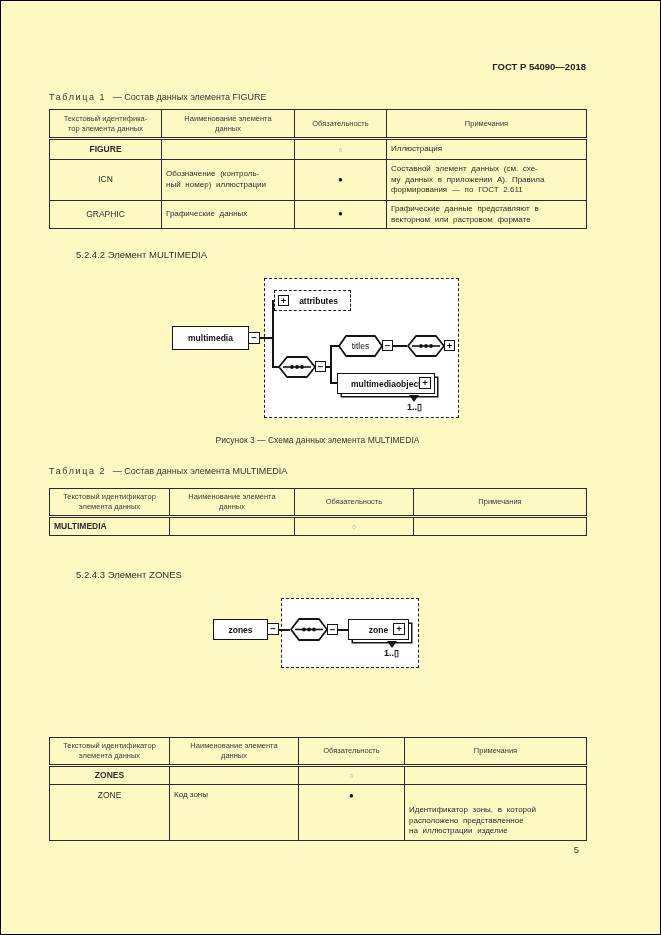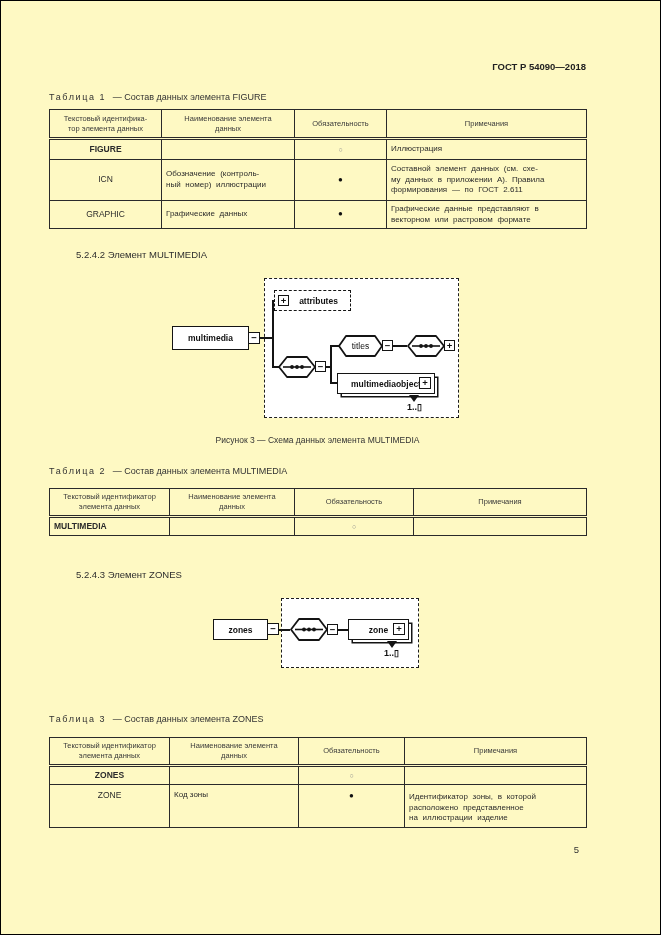--- a/index.html
+++ b/index.html
@@ -234,24 +234,20 @@
 
     <div class="node stack" style="left:347px; top:33px; width:61px; height:21px;">
       <span>zone</span>
       <div class="toggle" style="right:3px; top:3px; width:12px; height:12px;">+</div>
     </div>
     <div class="tri" style="left:386px; top:55px;"></div>
     <div class="occ" style="left:383px; top:62px;">1..▯</div>
   </div>
 
 
-  <div class="abs tbl-title" style="top:713px;">
-    <span class="lbl">Таблица 3</span>
-    <span>—  Состав данных элемента ZONES</span>
-  </div>
 
   <div class="abs" style="left:48px; top:736px;">
     <table class="gost">
       <colgroup>
           <col style="width:120px">
           <col style="width:129px">
           <col style="width:106px">
           <col style="width:182px">
         </colgroup>
       <thead>
@@ -268,21 +264,21 @@
         <tr>
           <td class="c idb" style="height:19px;">ZONES</td>
           <td class="l"></td>
           <td class="c dot-opt">○</td>
           <td class="l"></td>
         </tr>
         <tr>
           <td class="c idn" style="height:42px; vertical-align:top; padding-top:5px;">ZONE</td>
           <td class="l" style="vertical-align:top; padding-top:5px;">Код зоны</td>
           <td class="c dot-req" style="vertical-align:top; padding-top:6px;">●</td>
-          <td class="j" style="vertical-align:top; padding-top:7px;">Идентификатор зоны, в которой
+          <td class="j" style="vertical-align:top; padding-top:20px;">Идентификатор зоны, в которой
 расположено представленное
 на иллюстрации изделие</td>
         </tr>
       </tbody>
     </table>
   </div>
 
   <div class="abs page-num">5</div>
 
 </div>

